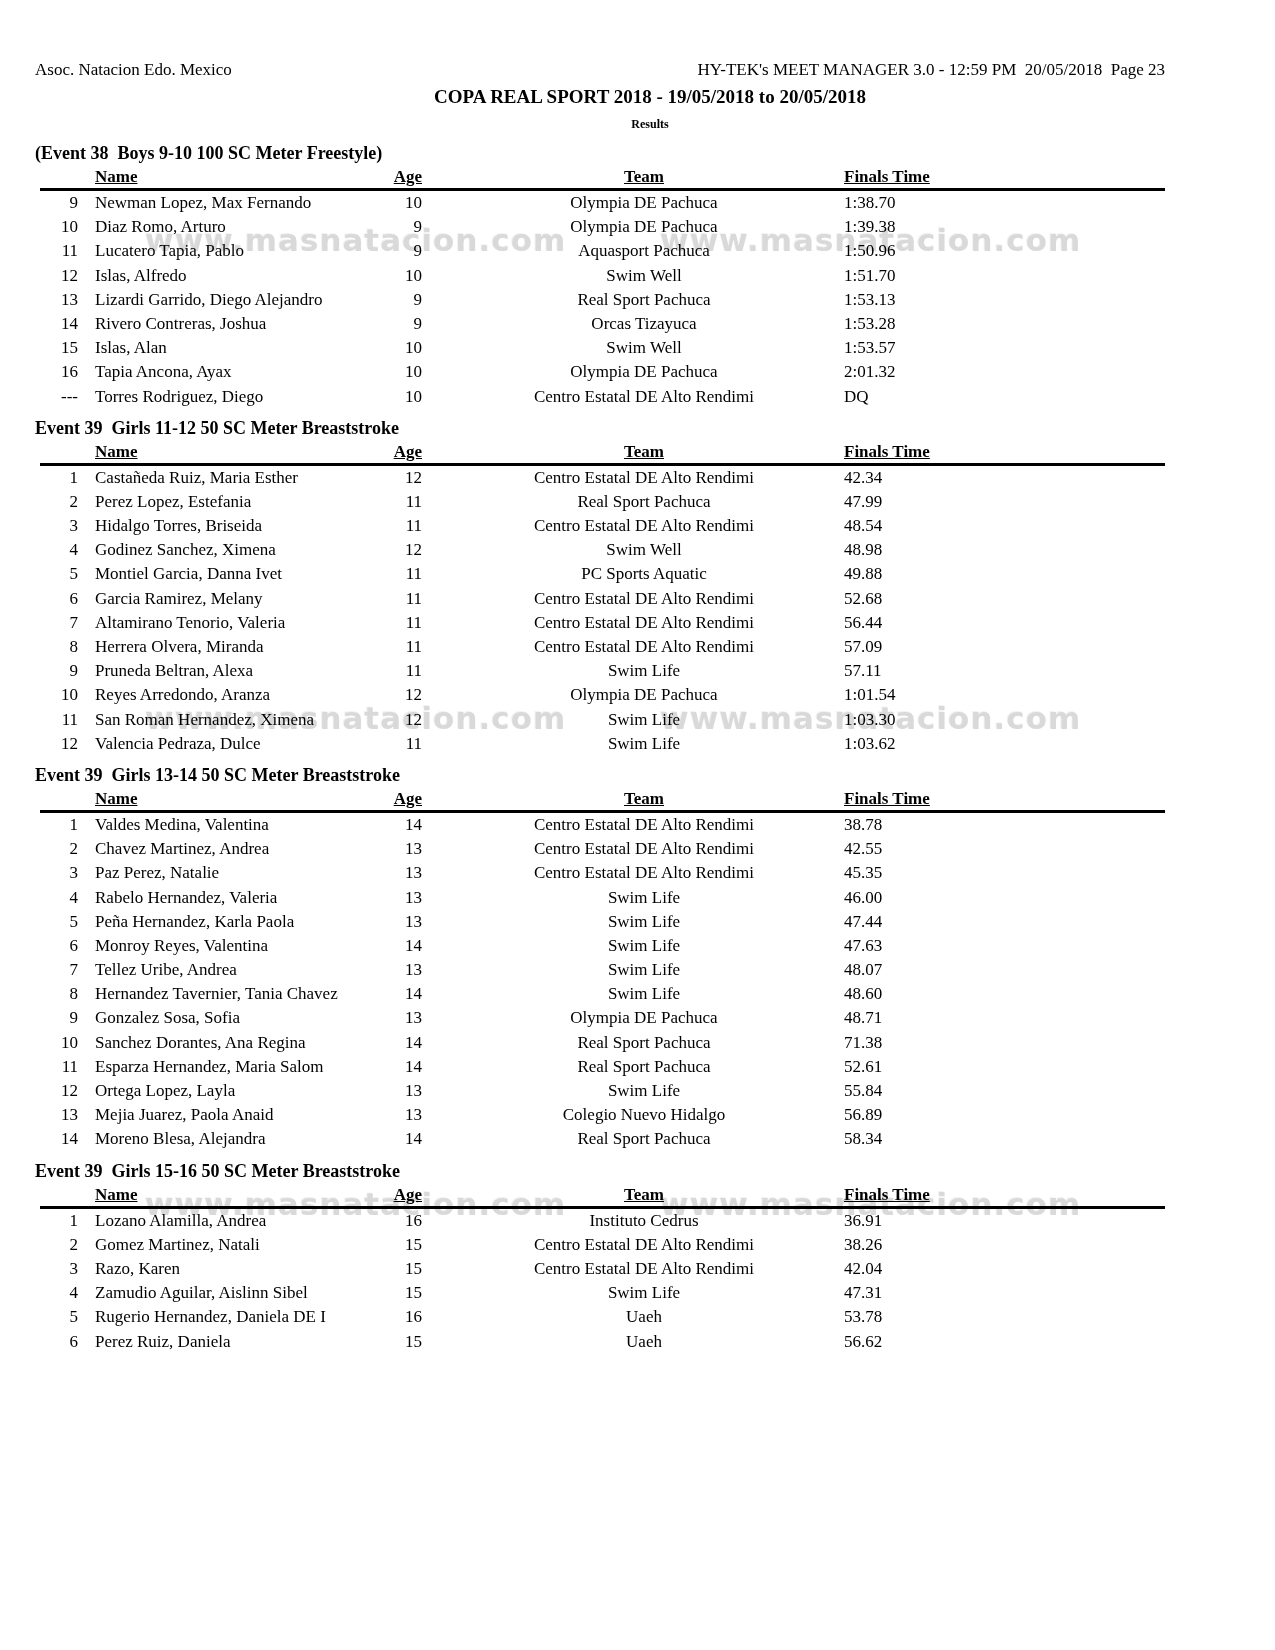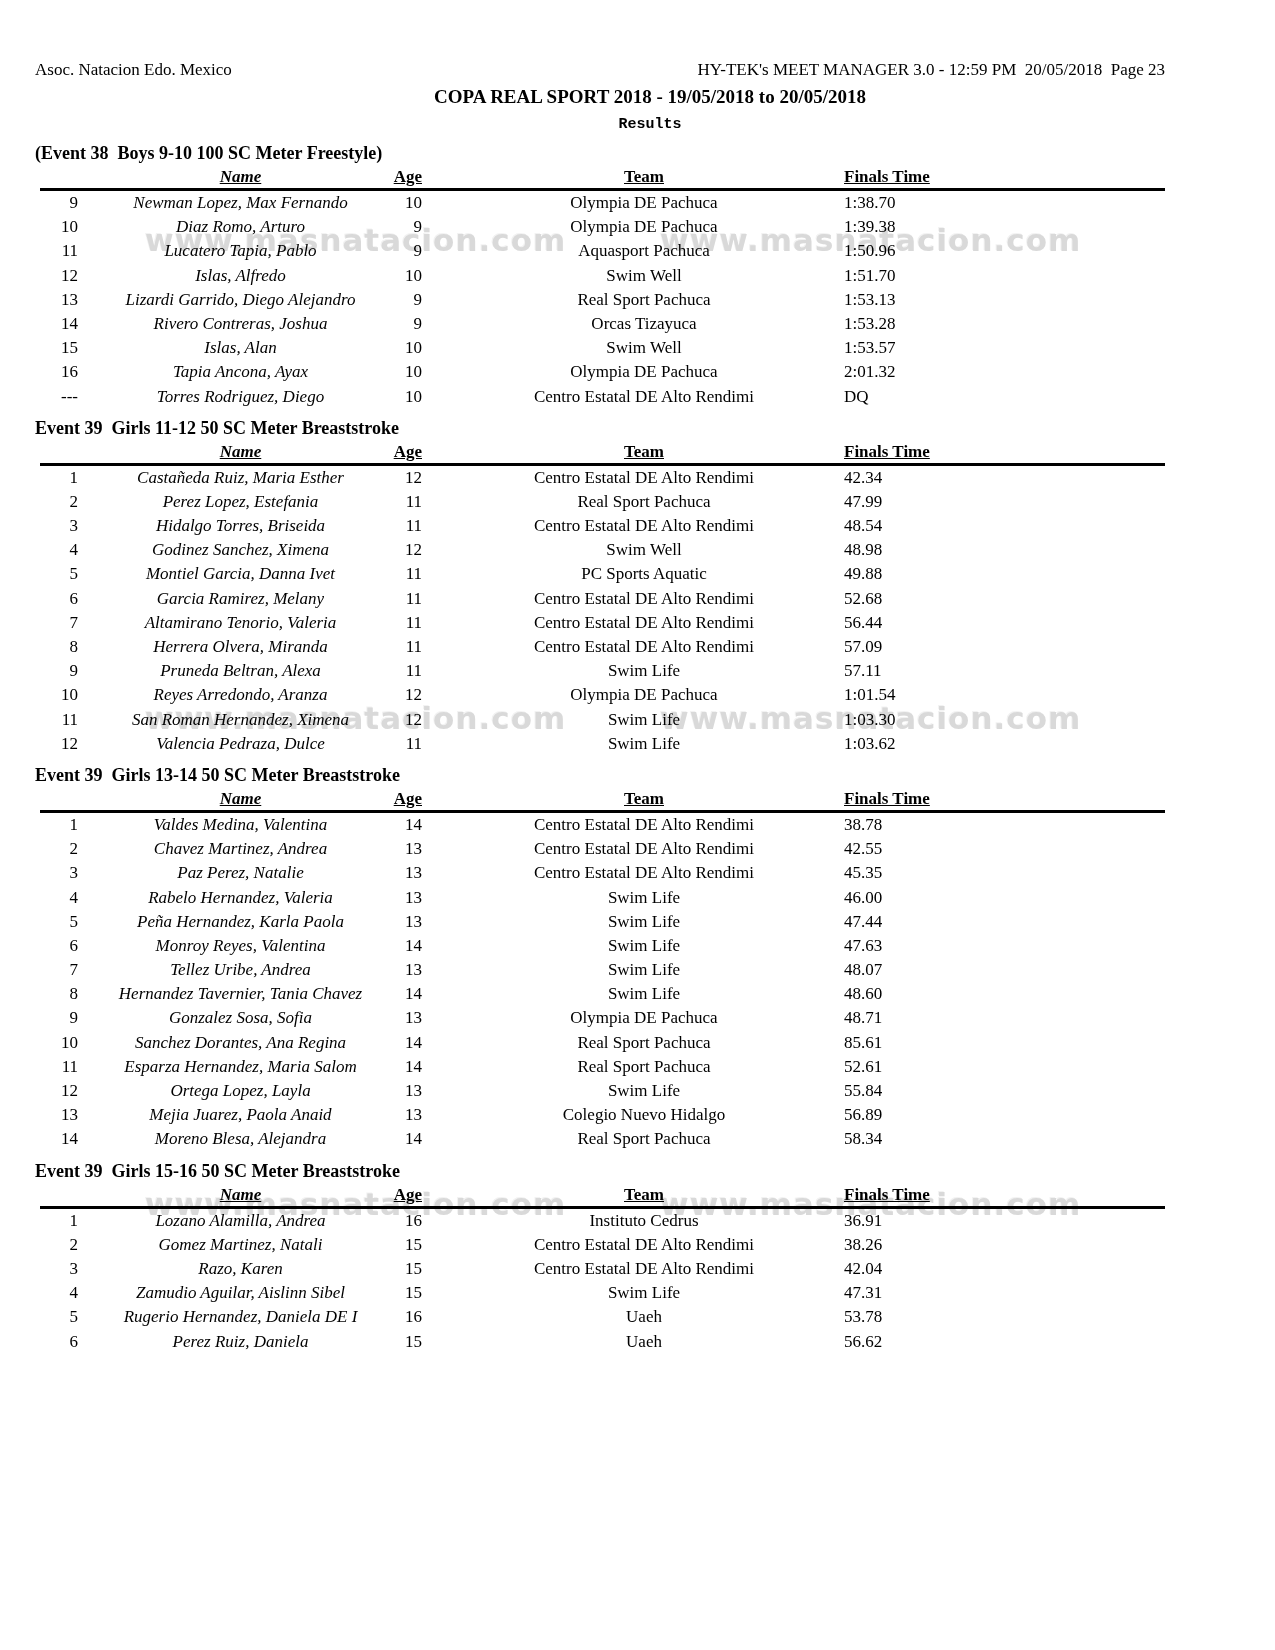--- a/index.html
+++ b/index.html
@@ -14,41 +14,41 @@
   .content{position:relative;z-index:1;}
   
   .meta-row{
     display:flex;justify-content:space-between;align-items:flex-start;
     padding:60px 110px 0 35px;
     font-size:17px;line-height:20px;
   }
   .keep-sp{white-space:pre;}
   .center-block{margin-left:25px;text-align:center;}
   .doc-title{margin-top:7px;font-size:19px;font-weight:bold;line-height:20px;}
-  .doc-subtitle{margin-top:8px;font-size:15px;font-weight:bold;line-height:19px;font-family:Liberation Mono, monospace;}
+  .doc-subtitle{margin-top:8px;font-size:12px;font-weight:bold;line-height:19px;}
   
   .section{margin:0;}
   .section-title{
     margin:8px 0 0 35px;
     font-size:18px;font-weight:bold;line-height:22px;
   }
   .res-table{margin-left:40px;width:1125px;}
   .grid-row{
     display:grid;
     grid-template-columns:38px 17px 291px 36px 22px 400px 161px 160px;
     align-items:baseline;
   }
   .hdr-row{
     margin-top:2px;height:22px;
     border-bottom:3px solid #000;
     font-weight:bold;font-size:17px;line-height:22px;
   }
   .hdr-label{text-decoration:underline;}
   .col-place{grid-column:1;text-align:right;}
-  .col-name{grid-column:3;text-align:center;font-style:italic;}
+  .col-name{grid-column:3;text-align:left;}
   .col-age{grid-column:4;text-align:right;}
   .col-team{grid-column:6;text-align:center;padding-left:0;}
   .col-time{grid-column:7;text-align:left;}
   .data-row{height:24.2px;font-size:17px;line-height:24.2px;}
   .data-row .col-name,.data-row .col-team{white-space:nowrap;overflow:hidden;}
   
   .watermark{
     position:absolute;z-index:0;
     font-family:"DejaVu Sans","Liberation Sans",sans-serif;
     font-weight:bold;font-size:31px;letter-spacing:1px;
@@ -351,21 +351,21 @@
     <span class="col-age">13</span>
     <span class="col-team">Olympia DE Pachuca</span>
     <span class="col-time">48.71</span>
   </div>
 
   <div class="grid-row data-row">
     <span class="col-place">10</span>
     <span class="col-name">Sanchez Dorantes, Ana Regina</span>
     <span class="col-age">14</span>
     <span class="col-team">Real Sport Pachuca</span>
-    <span class="col-time">85.61</span>
+    <span class="col-time">71.38</span>
   </div>
 
   <div class="grid-row data-row">
     <span class="col-place">11</span>
     <span class="col-name">Esparza Hernandez, Maria Salom</span>
     <span class="col-age">14</span>
     <span class="col-team">Real Sport Pachuca</span>
     <span class="col-time">52.61</span>
   </div>
 

